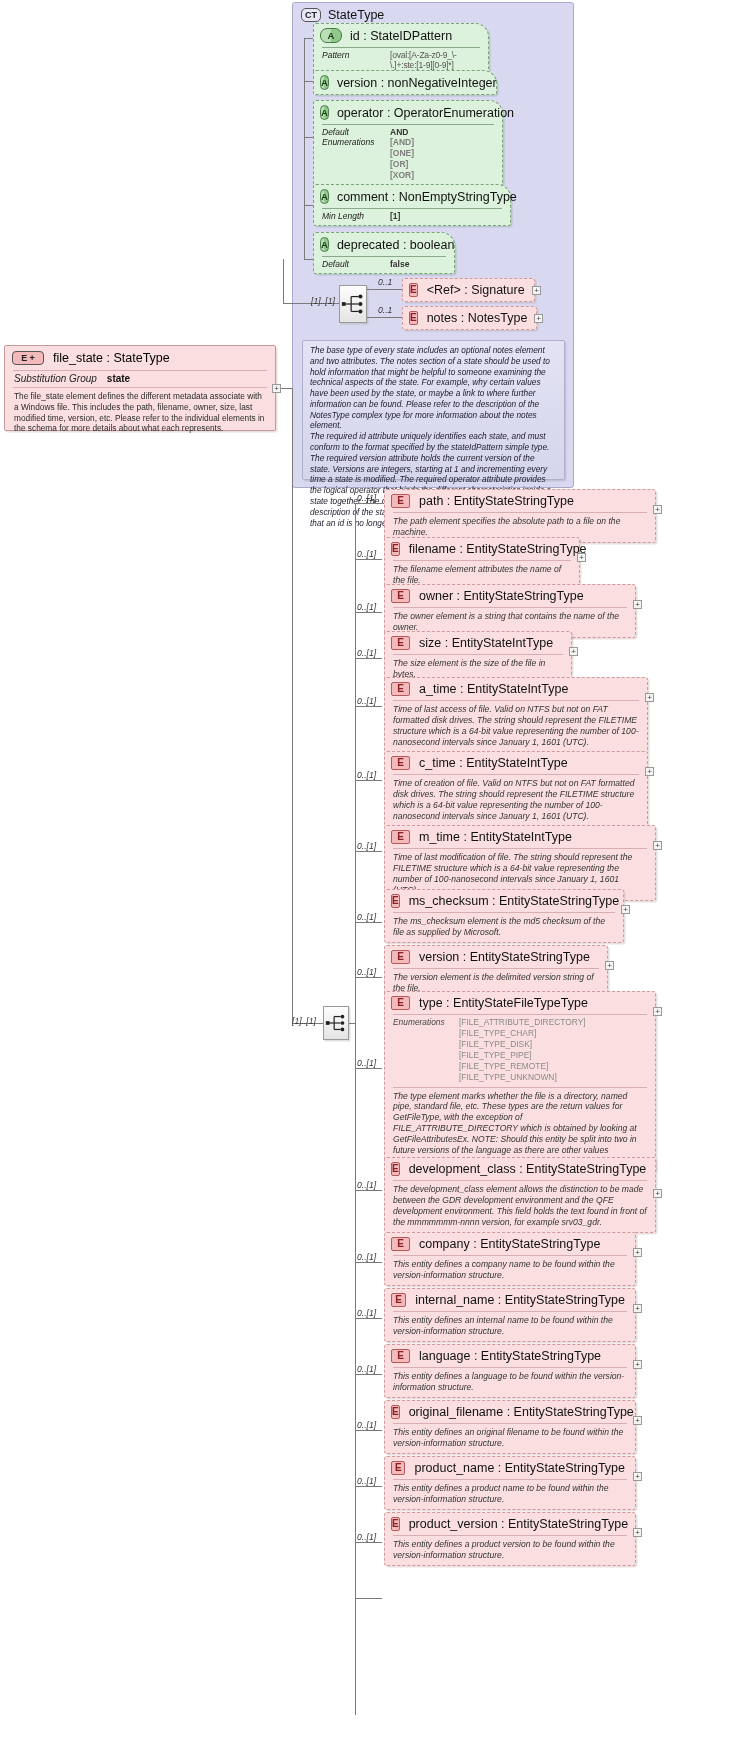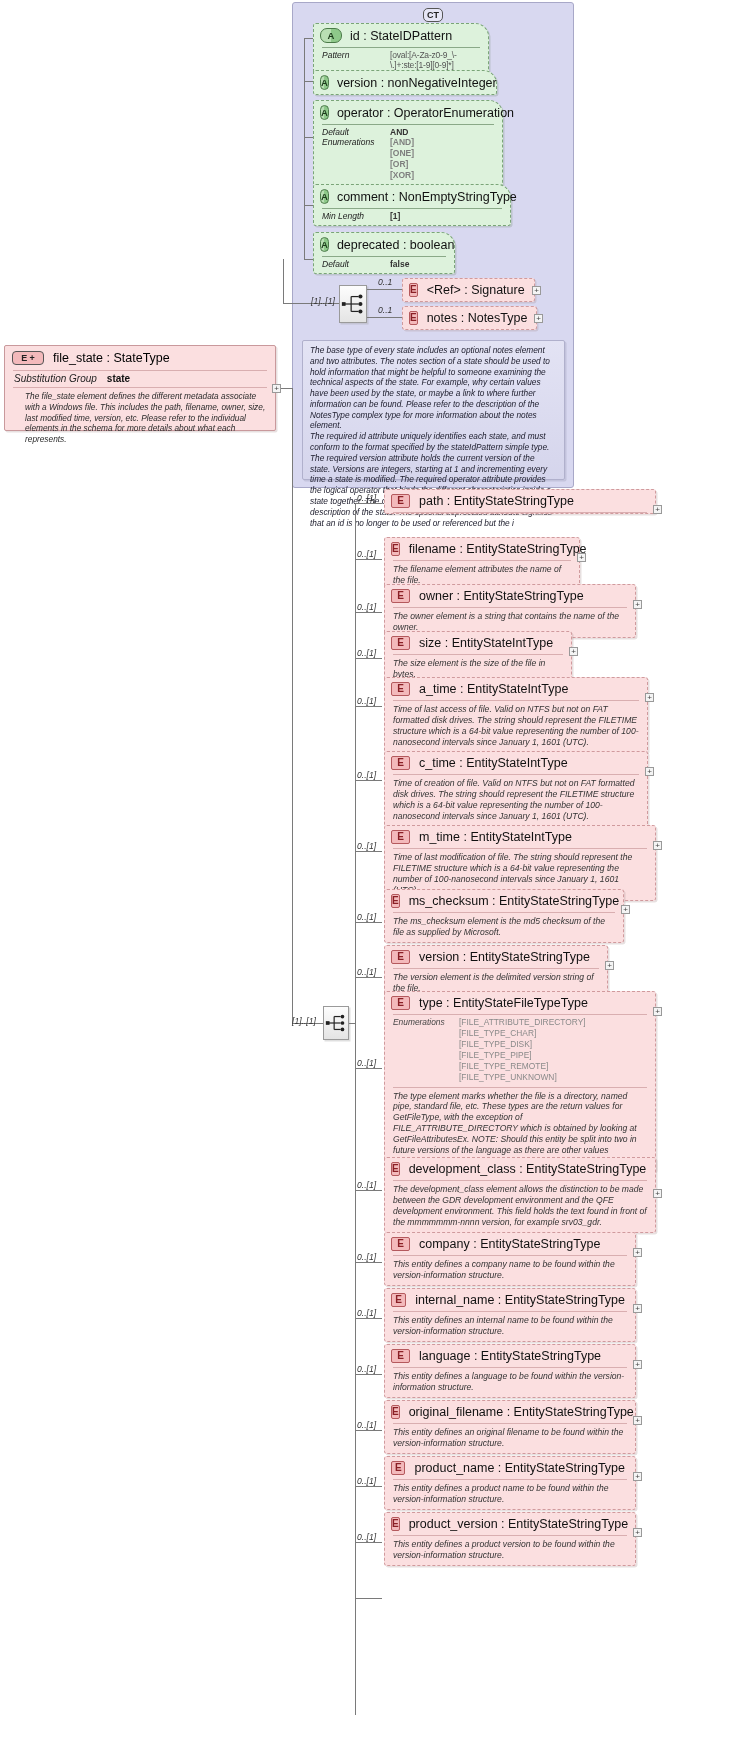--- a/index.html
+++ b/index.html
@@ -21,21 +21,20 @@
     position: absolute;
     background: #d8d8f0;
     border: 1px solid #a8a8c8;
     border-radius: 3px;
   }
   .ct-header {
     display: flex;
     align-items: center;
     gap: 7px;
     padding: 5px 8px 2px 8px;
-    flex-direction: column;
   }
   .badge {
     display: inline-flex;
     align-items: center;
     justify-content: center;
     width: 20px; height: 14px;
     font-size: 9px;
     font-weight: bold;
     border-radius: 4px;
     border: 1px solid #555;
@@ -170,23 +169,22 @@
   }
   .root-title { font-size: 12.5px; color:#000000; }
   .root-sub {
     display:flex; gap:10px;
     padding: 2px 9px 3px 9px;
     font-size: 10px;
   }
   .root-sub .lbl { font-style: italic; color:#222; }
   .root-sub .val { font-weight: bold; color:#111; }
   .root-doc {
-    padding: 3px 9px 5px 20px;
+    padding: 3px 9px 5px 9px;
     font-size: 8.3px;
-    font-style: italic;
     line-height: 1.3;
     color:#2a2a2a;
   }
 
   
   .seq-node {
     position:absolute;
     background: linear-gradient(to bottom,#fdfdfd,#e4e4e4);
     border: 1px solid #9a9a9a;
     box-shadow: 1.5px 1.5px 0 rgba(150,150,150,0.3);
@@ -384,20 +382,21 @@
   <div class="ln h" style="left:349px; top:1023px; width:6px;"></div>
 
   <div class="ln h" style="left:355px; top:503px; width:27px;"></div>
   <div class="card" style="left:357px; top:493px;">0..[1]</div>
   <div class="el-box" style="left:384px; top:489px; width:272px;">
     <div class="el-head">
       <span class="badge e">E</span>
       <span class="el-name">path        : EntityStateStringType</span>
     </div>
     <div class="el-sep"></div>
+    <div class="el-doc">The path element specifies the absolute path to a file on the machine.</div>
   </div>
   <div class="plus" style="left:653px; top:505px;">+</div>
 
   <div class="ln h" style="left:355px; top:559px; width:27px;"></div>
   <div class="card" style="left:357px; top:549px;">0..[1]</div>
   <div class="el-box" style="left:384px; top:537px; width:196px;">
     <div class="el-head">
       <span class="badge e">E</span>
       <span class="el-name">filename : EntityStateStringType</span>
     </div>

